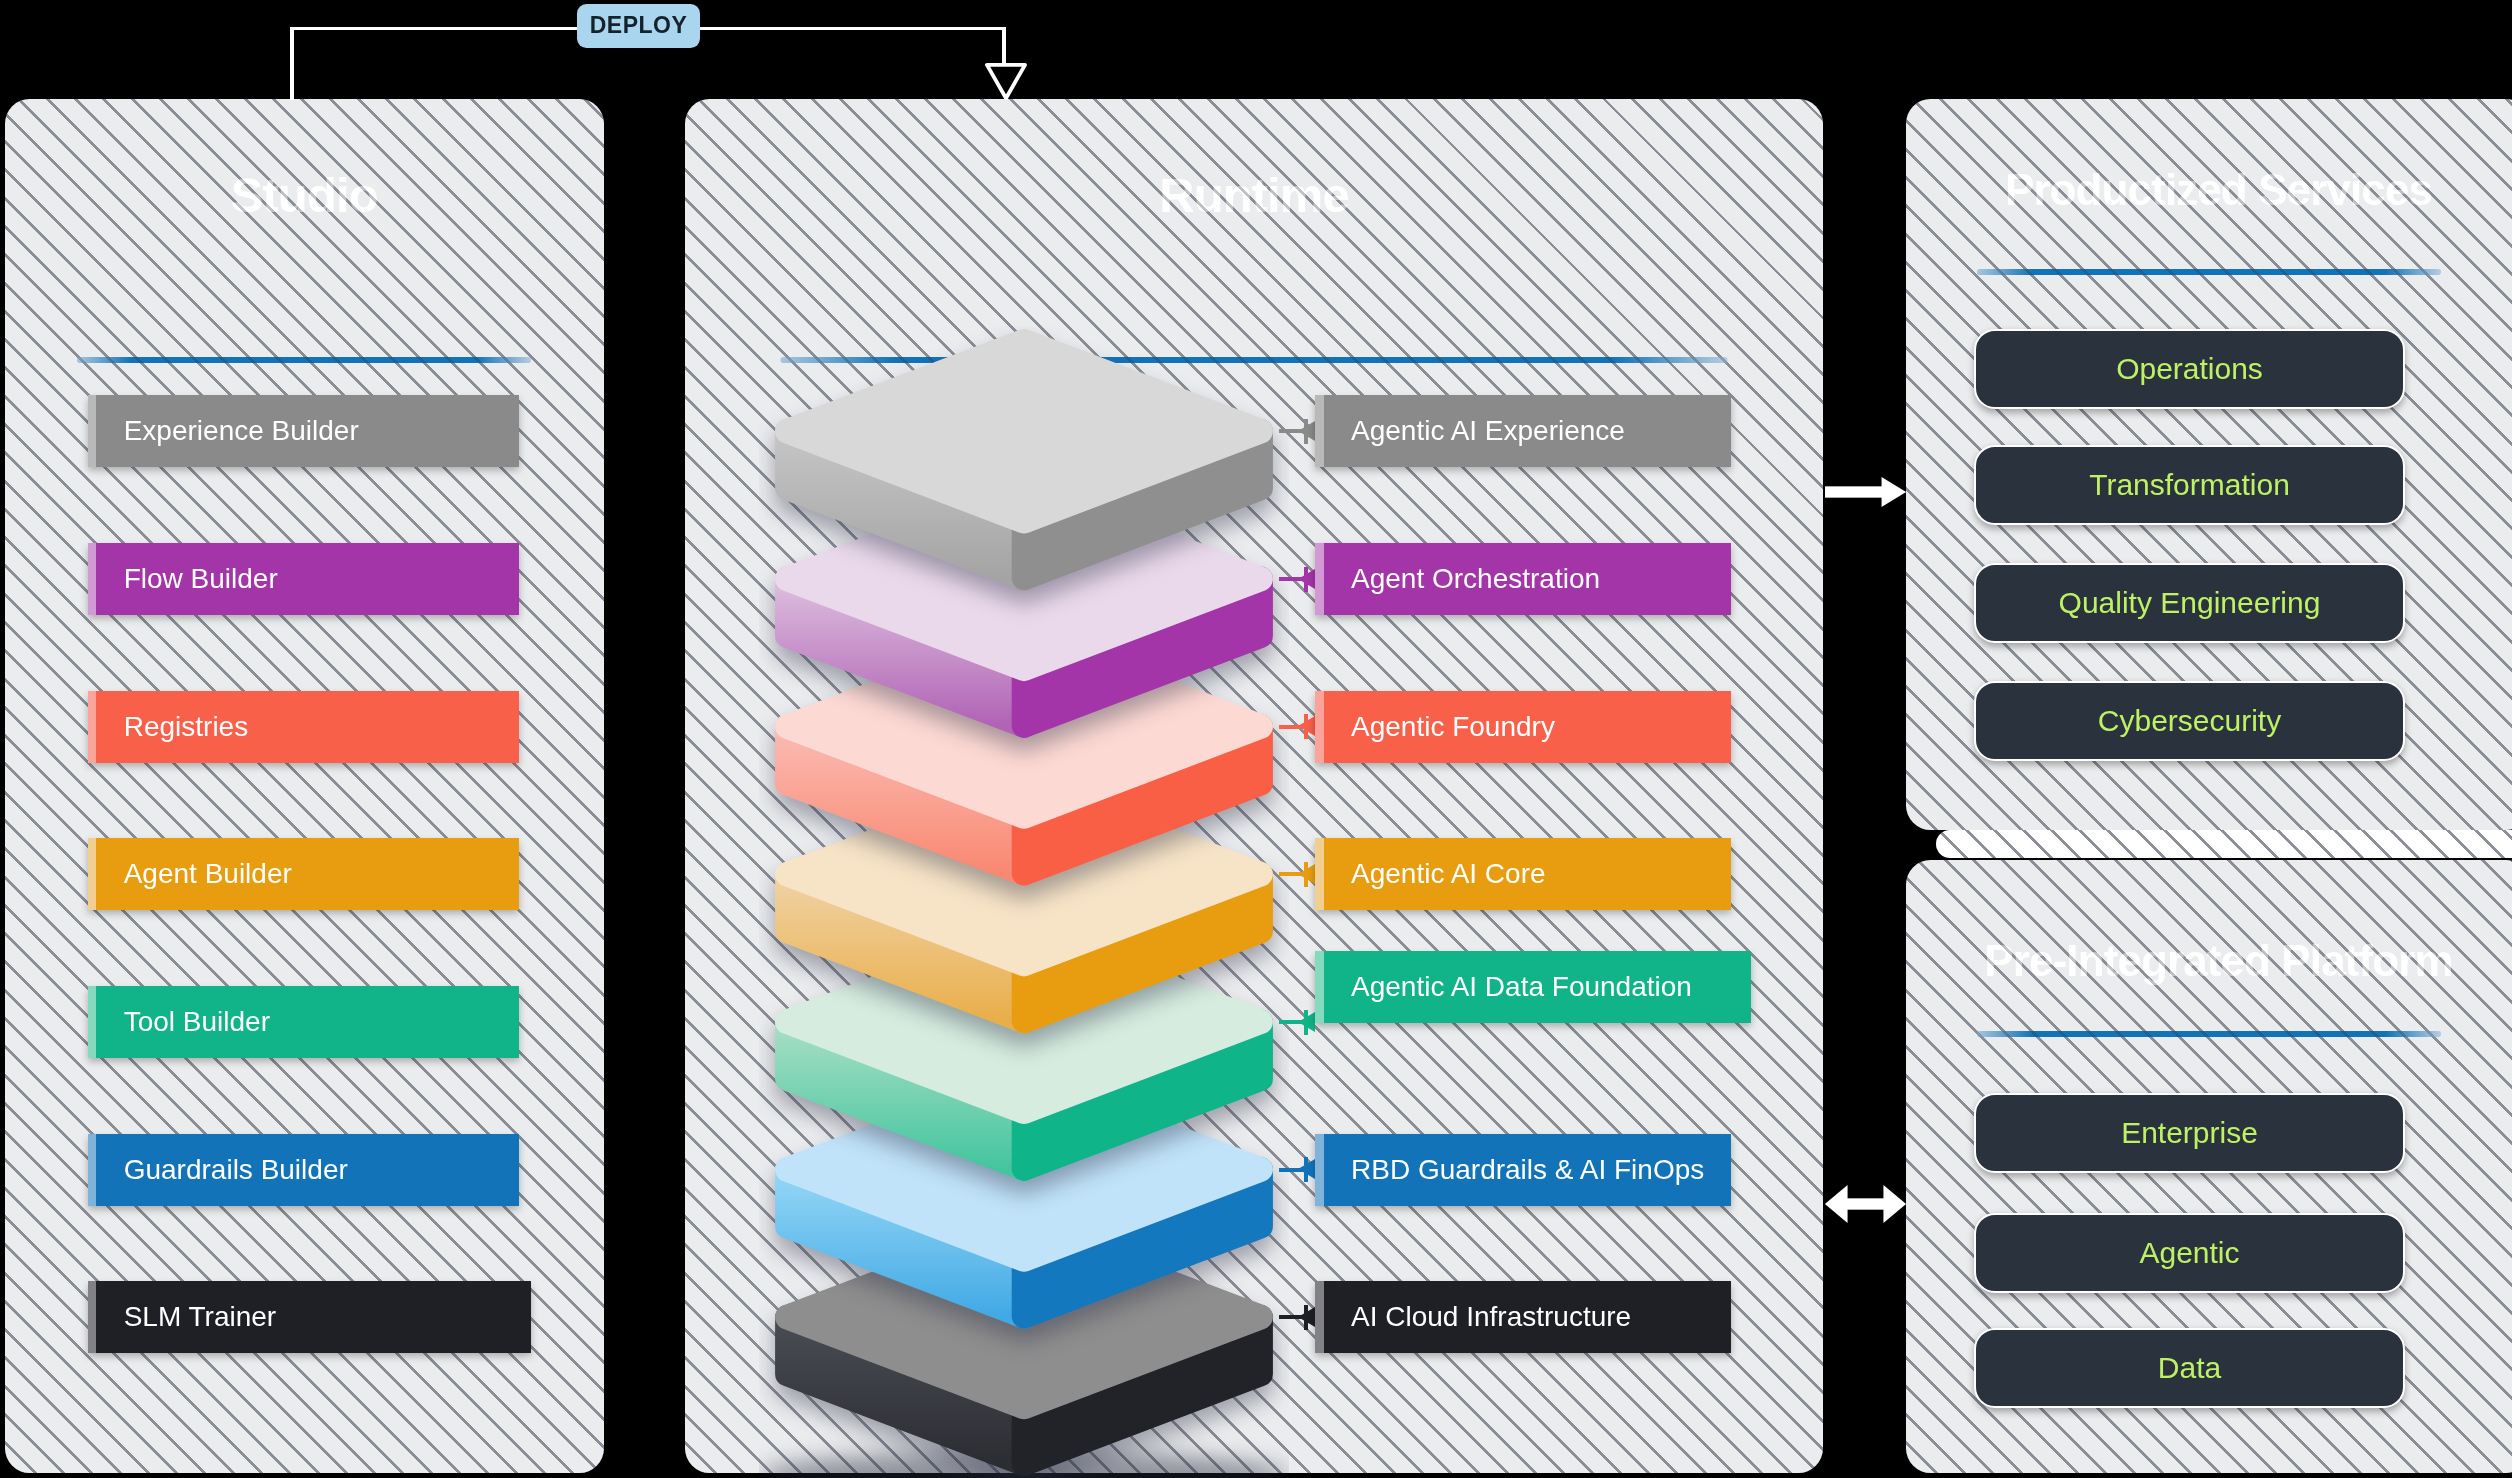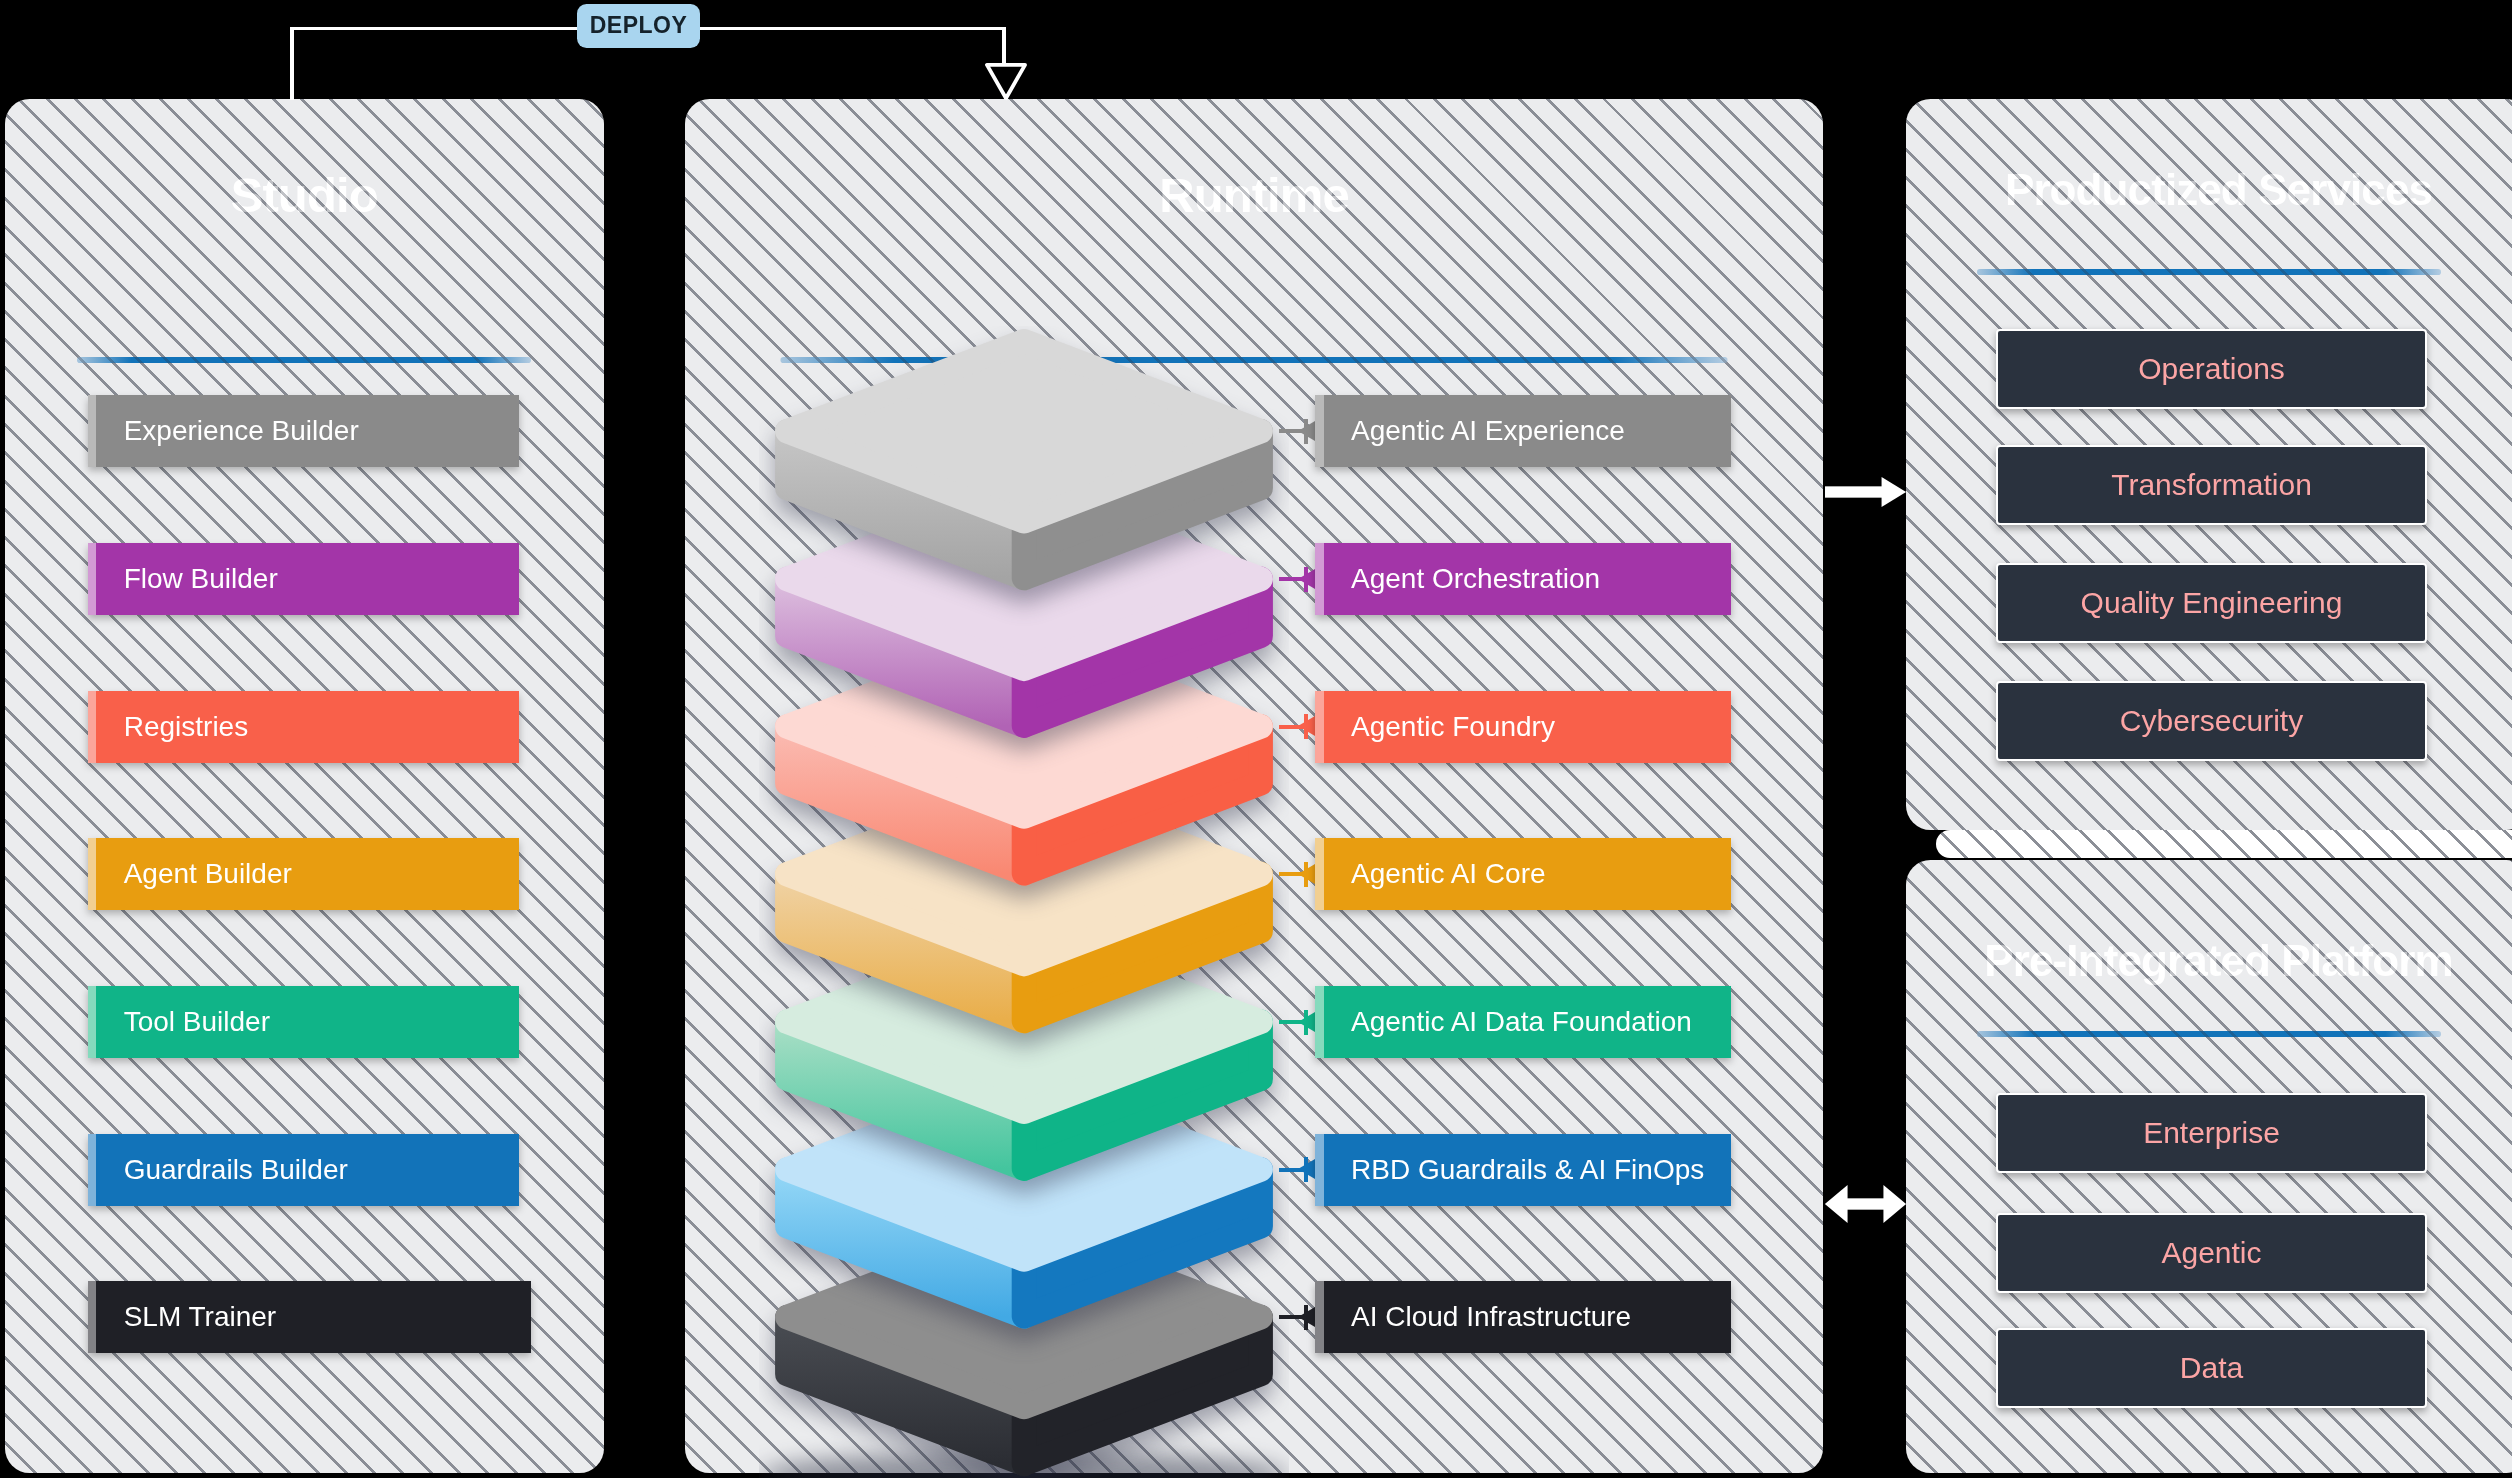--- a/index.html
+++ b/index.html
@@ -33,23 +33,23 @@
   .bar{position:absolute;width:431px;height:72px;z-index:3;box-shadow:0 3.8px 7.6px rgba(0,0,0,0.28);}
   .bar .strip{position:absolute;left:0;top:0;bottom:0;width:8.5px;}
   .bar .bar-label{position:absolute;left:36px;top:0;bottom:0;display:flex;align-items:center;
       color:#fff;font-size:28px;font-weight:400;white-space:nowrap;}
   .rt-label{width:416px;left:630px;}
   .connector-line{position:absolute;height:3.8px;width:28px;left:594px;z-index:3;}
   .connector-vbar{position:absolute;width:3.8px;height:24.6px;left:619px;z-index:3;}
   .connector-tri{position:absolute;width:0;height:0;left:613px;z-index:3;
       border-top:10.4px solid transparent;border-bottom:10.4px solid transparent;border-right:17px solid #999;}
   
-  .pill{position:absolute;left:90px;width:431px;height:80px;z-index:3;background:#2a323e;
-      border:2.8px solid #ffffff;border-radius:4px;box-sizing:border-box;
-      display:flex;align-items:center;justify-content:center;color:#fca5a5;font-size:30px;
+  .pill{position:absolute;left:68px;width:431px;height:80px;z-index:3;background:#2a323e;
+      border:2.8px solid #ffffff;border-radius:21px;box-sizing:border-box;
+      display:flex;align-items:center;justify-content:center;color:#bef264;font-size:30px;
       box-shadow:0 3.8px 7.6px rgba(0,0,0,0.3);}
   
   #deploy-badge{position:absolute;left:577px;top:3.8px;width:123px;height:44px;background:#a9d5ef;
       border-radius:9.5px;display:flex;align-items:center;justify-content:center;
       color:#15222b;font-size:23px;font-weight:700;letter-spacing:0.5px;z-index:5;}
   .wline{position:absolute;background:#ffffff;z-index:4;}
   #stack-svg{position:absolute;left:74px;top:227px;z-index:3;}
   .arrow-svg{position:absolute;z-index:4;}
 </style>
 </head>
@@ -215,21 +215,21 @@
     <div class="connector-vbar" style="top: 763px; background: rgb(232, 157, 16);"></div>
     <div class="connector-tri" style="top: 765px; border-right-color: rgb(232, 157, 16);"></div>
     <div class="bar rt-label" style="top: 739px; background: rgb(232, 157, 16);">
       <div class="strip" style="background: rgb(242, 207, 144);"></div>
       <div class="bar-label">Agentic AI Core</div>
     </div>
 
     <div class="connector-line" style="top: 921px; background: rgb(16, 180, 136);"></div>
     <div class="connector-vbar" style="top: 911px; background: rgb(16, 180, 136);"></div>
     <div class="connector-tri" style="top: 913px; border-right-color: rgb(16, 180, 136);"></div>
-    <div class="bar rt-label" style="top: 887px; background: rgb(16, 180, 136);">
+    <div class="bar rt-label" style="top: 852px; background: rgb(16, 180, 136); padding-left: 20px;">
       <div class="strip" style="background: rgb(133, 218, 189);"></div>
       <div class="bar-label">Agentic AI Data Foundation</div>
     </div>
 
     <div class="connector-line" style="top: 1069px; background: rgb(18, 115, 185);"></div>
     <div class="connector-vbar" style="top: 1058px; background: rgb(18, 115, 185);"></div>
     <div class="connector-tri" style="top: 1060px; border-right-color: rgb(18, 115, 185);"></div>
     <div class="bar rt-label" style="top: 1035px; background: rgb(18, 115, 185);">
       <div class="strip" style="background: rgb(127, 179, 218);"></div>
       <div class="bar-label">RBD Guardrails &amp; AI FinOps</div>

